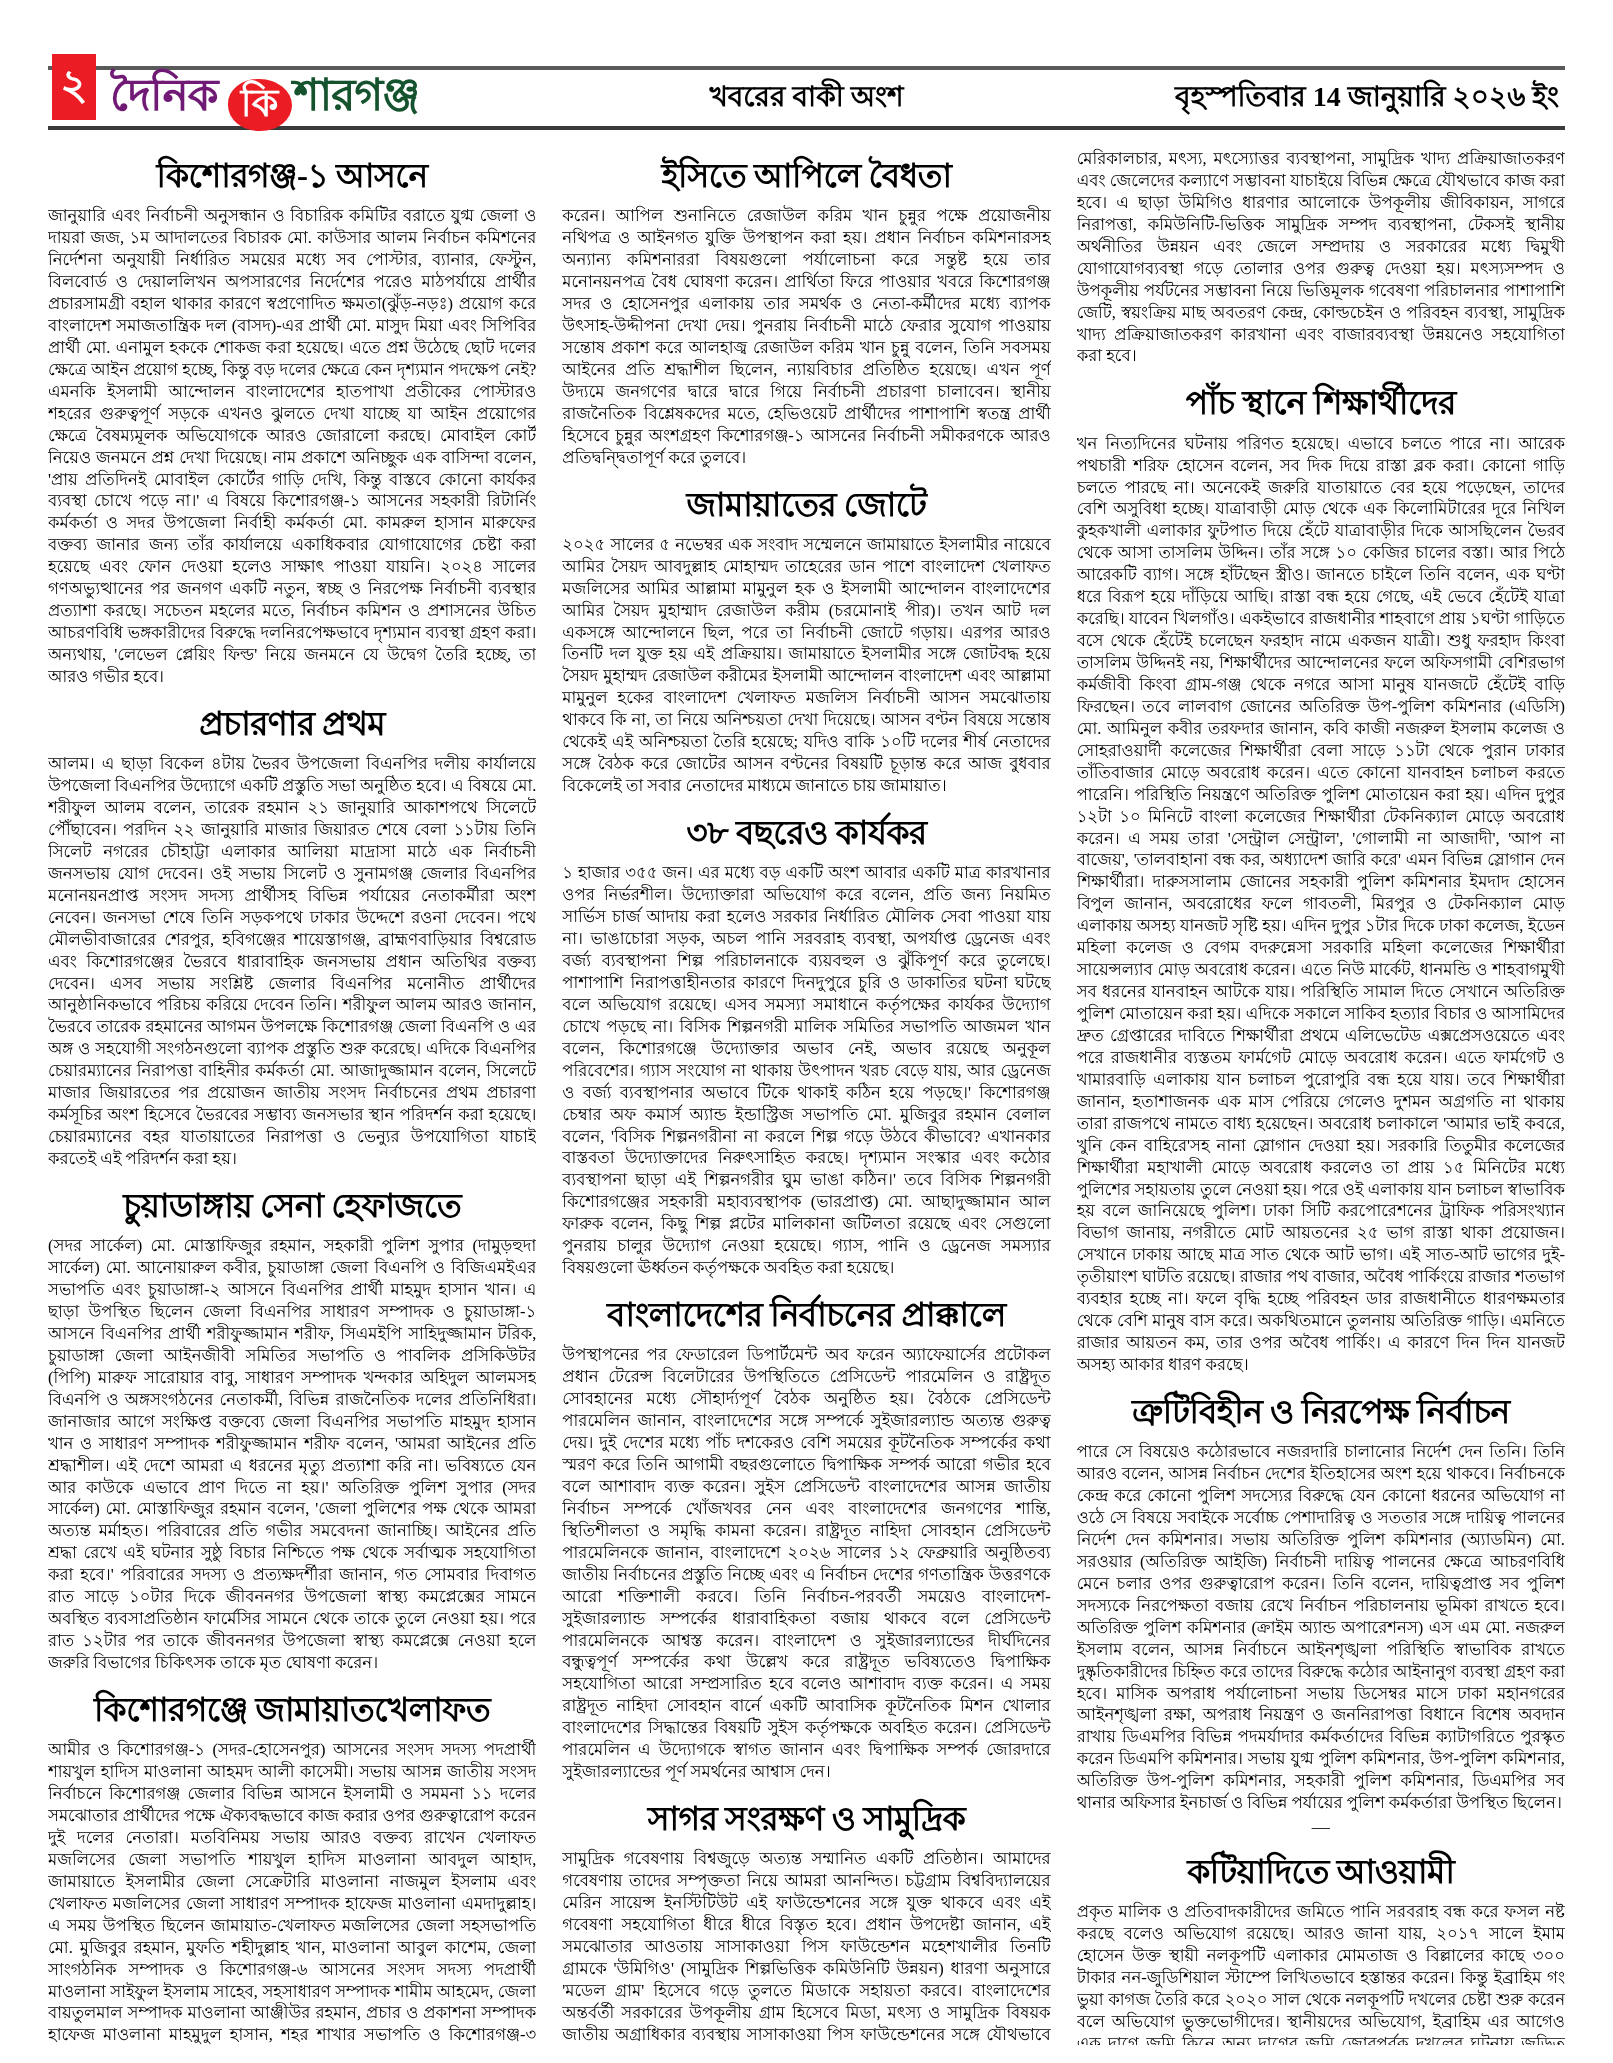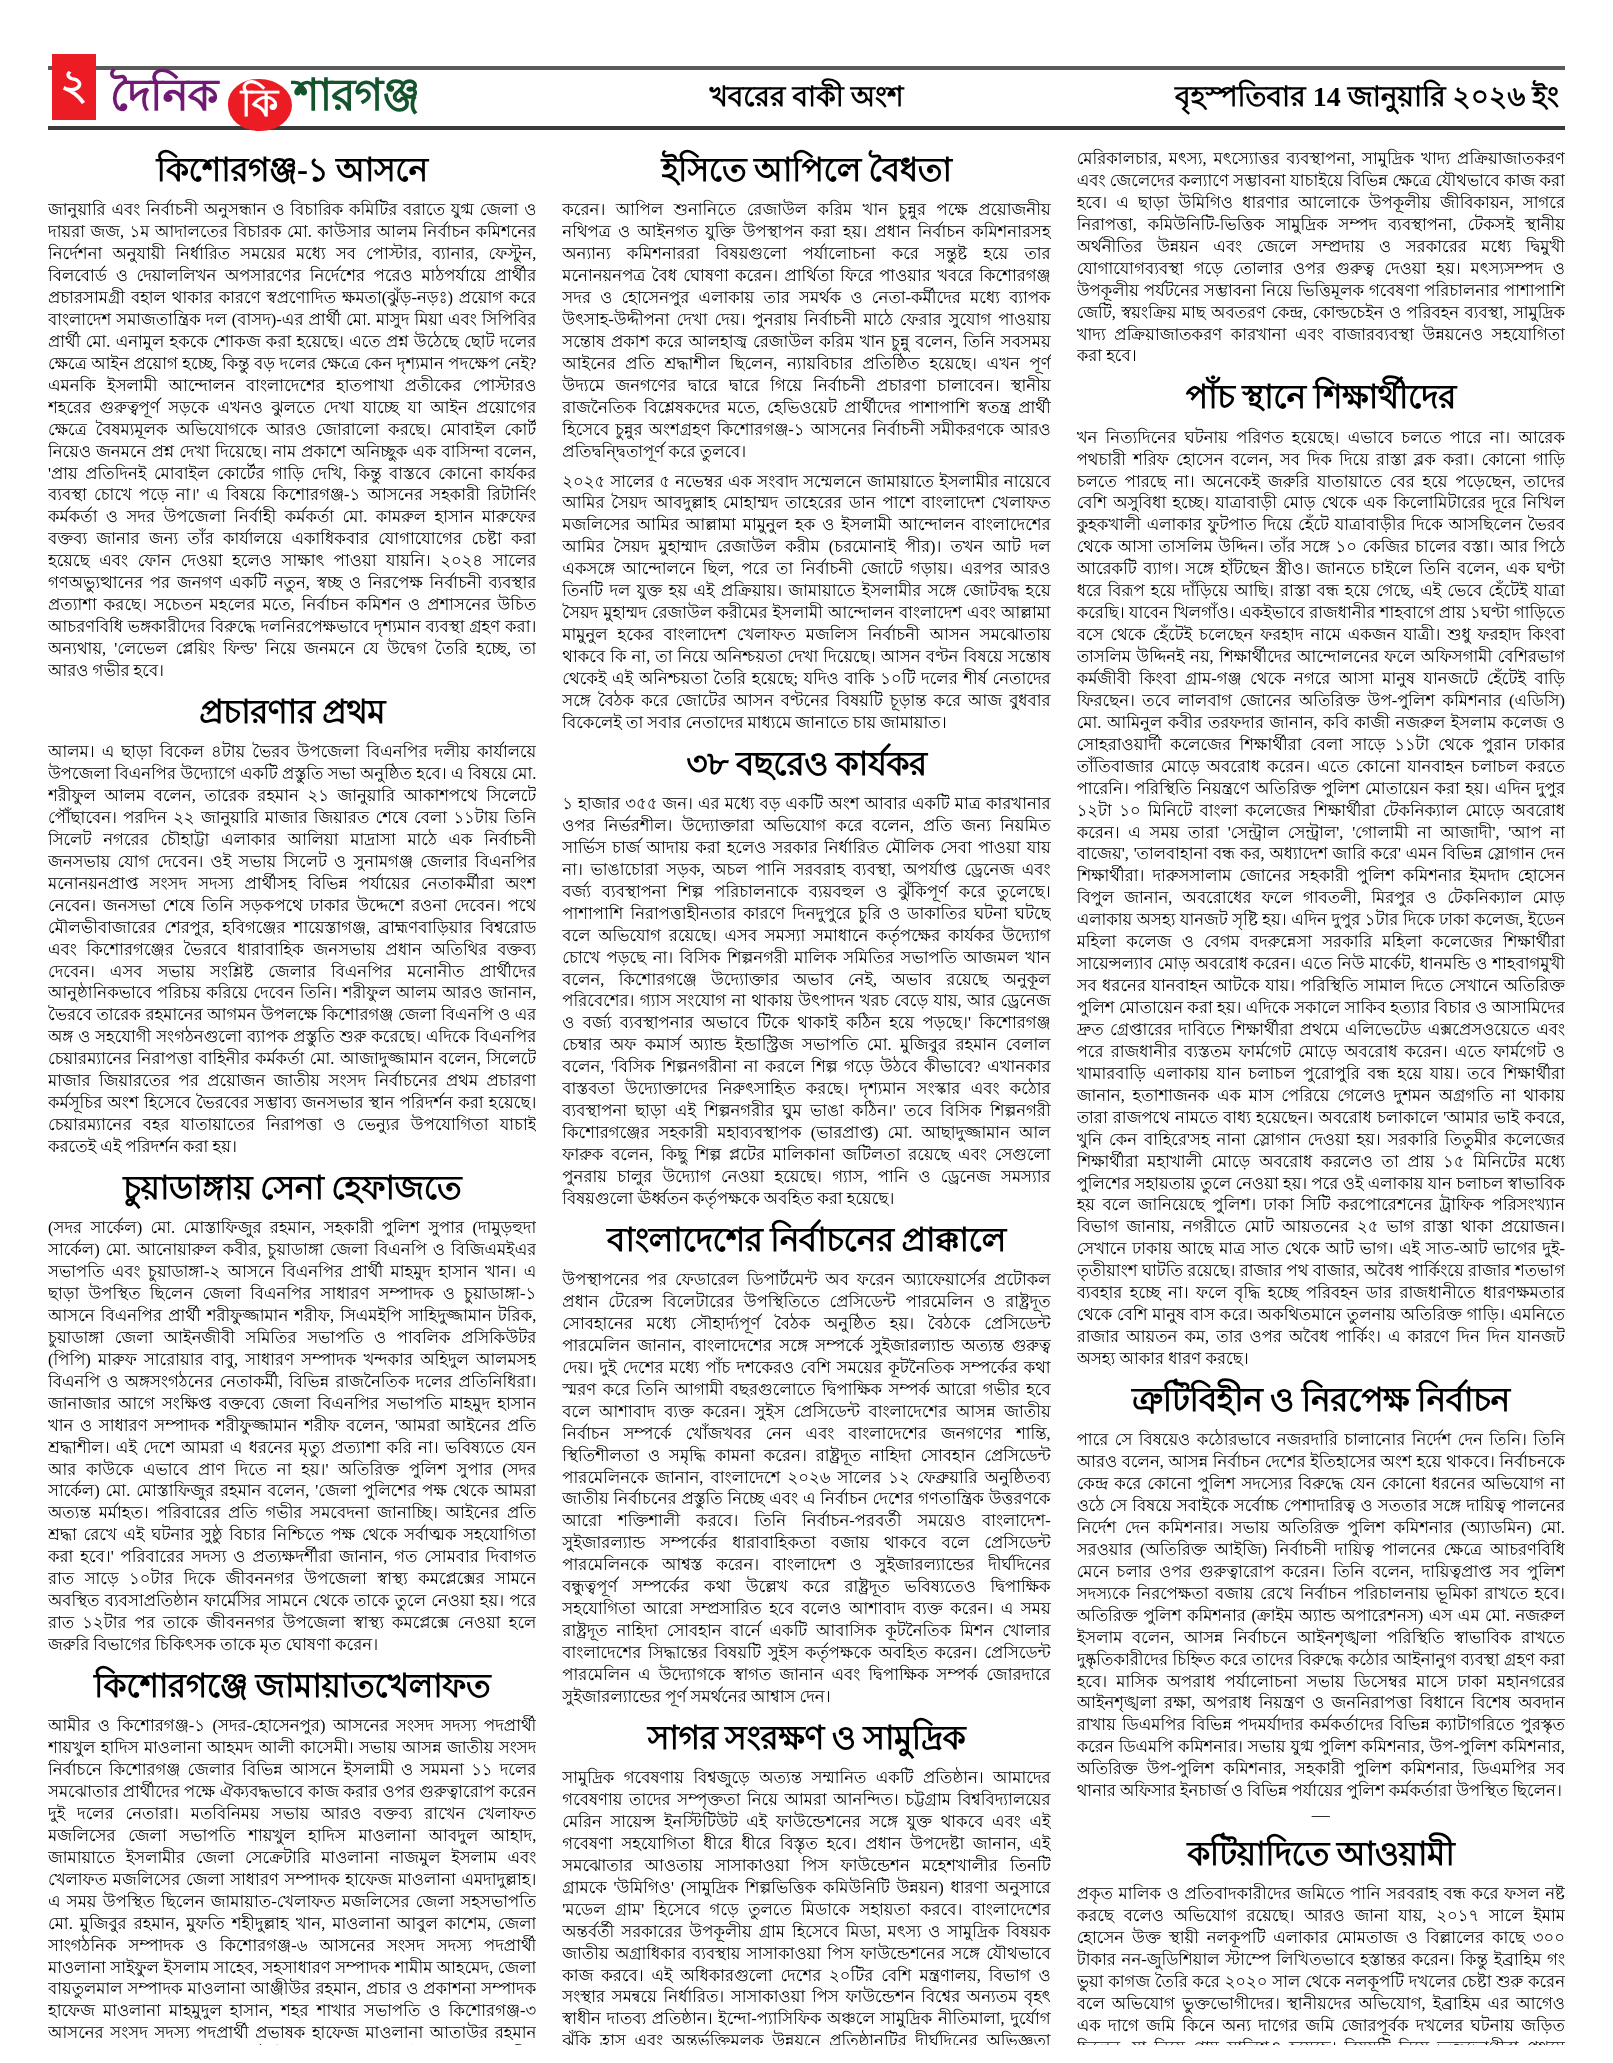--- a/index.html
+++ b/index.html
@@ -13,21 +13,21 @@
   .masthead{display:flex;align-items:baseline;margin-left:62px;white-space:nowrap;}
   .masthead .prefix{font-weight:bold;font-size:44px;color:#701a75;letter-spacing:-1px;}
   .masthead .blob{display:inline-flex;align-items:center;justify-content:center;background:#ec1c24;color:#fff;
                   font-weight:bold;font-size:38px;border-radius:48% 52% 50% 50%;width:64px;height:52px;margin:0 2px 0 10px;transform:translateY(6px);}
   .masthead .rest{font-weight:bold;font-size:44px;color:#14532d;letter-spacing:-1px;}
   .section-title{position:absolute;left:50%;transform:translateX(-50%);font-weight:bold;font-size:28px;text-align:center;}
   .date-line{margin-left:auto;font-weight:bold;font-size:28px;padding-right:6px;}
   
   .content{display:flex;gap:26px;padding:10px 48px 0 48px;height:1905px;overflow:hidden;}
   .col{flex:1 1 0;overflow:hidden;text-align:justify;}
-  .headline{text-align:center;font-weight:bold;font-size:33px;line-height:1.25;margin:10px 0 4px 0;color:#000;letter-spacing:-0.5px;}
+  .headline{text-align:center;font-weight:bold;font-size:33px;line-height:1.25;margin:16px 0 4px 0;color:#000;letter-spacing:-0.5px;}
   .para{font-size:16.5px;line-height:1.33;margin:8px 0 2px 0;word-break:break-word;}
   .dash{text-align:center;font-size:18px;line-height:1;margin:4px 0;color:#222;}
 </style>
 </head>
 <body>
 
 <div class="page">
 
   <div class="header">
     <div class="pagenum-box">
@@ -49,20 +49,21 @@
         <h2 class="headline">প্রচারণার প্রথম</h2>
         <p class="para">আলম। এ ছাড়া বিকেল ৪টায় ভৈরব উপজেলা বিএনপির দলীয় কার্যালয়ে উপজেলা বিএনপির উদ্যোগে একটি প্রস্তুতি সভা অনুষ্ঠিত হবে। এ বিষয়ে মো. শরীফুল আলম বলেন, তারেক রহমান ২১ জানুয়ারি আকাশপথে সিলেটে পৌঁছাবেন। পরদিন ২২ জানুয়ারি মাজার জিয়ারত শেষে বেলা ১১টায় তিনি সিলেট নগরের চৌহাট্টা এলাকার আলিয়া মাদ্রাসা মাঠে এক নির্বাচনী জনসভায় যোগ দেবেন। ওই সভায় সিলেট ও সুনামগঞ্জ জেলার বিএনপির মনোনয়নপ্রাপ্ত সংসদ সদস্য প্রার্থীসহ বিভিন্ন পর্যায়ের নেতাকর্মীরা অংশ নেবেন। জনসভা শেষে তিনি সড়কপথে ঢাকার উদ্দেশে রওনা দেবেন। পথে মৌলভীবাজারের শেরপুর, হবিগঞ্জের শায়েস্তাগঞ্জ, ব্রাহ্মণবাড়িয়ার বিশ্বরোড এবং কিশোরগঞ্জের ভৈরবে ধারাবাহিক জনসভায় প্রধান অতিথির বক্তব্য দেবেন। এসব সভায় সংশ্লিষ্ট জেলার বিএনপির মনোনীত প্রার্থীদের আনুষ্ঠানিকভাবে পরিচয় করিয়ে দেবেন তিনি। শরীফুল আলম আরও জানান, ভৈরবে তারেক রহমানের আগমন উপলক্ষে কিশোরগঞ্জ জেলা বিএনপি ও এর অঙ্গ ও সহযোগী সংগঠনগুলো ব্যাপক প্রস্তুতি শুরু করেছে। এদিকে বিএনপির চেয়ারম্যানের নিরাপত্তা বাহিনীর কর্মকর্তা মো. আজাদুজ্জামান বলেন, সিলেটে মাজার জিয়ারতের পর প্রয়োজন জাতীয় সংসদ নির্বাচনের প্রথম প্রচারণা কর্মসূচির অংশ হিসেবে ভৈরবের সম্ভাব্য জনসভার স্থান পরিদর্শন করা হয়েছে। চেয়ারম্যানের বহর যাতায়াতের নিরাপত্তা ও ভেন্যুর উপযোগিতা যাচাই করতেই এই পরিদর্শন করা হয়।</p>
         <h2 class="headline">চুয়াডাঙ্গায় সেনা হেফাজতে</h2>
         <p class="para">(সদর সার্কেল) মো. মোস্তাফিজুর রহমান, সহকারী পুলিশ সুপার (দামুড়হুদা সার্কেল) মো. আনোয়ারুল কবীর, চুয়াডাঙ্গা জেলা বিএনপি ও বিজিএমইএর সভাপতি এবং চুয়াডাঙ্গা-২ আসনে বিএনপির প্রার্থী মাহমুদ হাসান খান। এ ছাড়া উপস্থিত ছিলেন জেলা বিএনপির সাধারণ সম্পাদক ও চুয়াডাঙ্গা-১ আসনে বিএনপির প্রার্থী শরীফুজ্জামান শরীফ, সিএমইপি সাহিদুজ্জামান টরিক, চুয়াডাঙ্গা জেলা আইনজীবী সমিতির সভাপতি ও পাবলিক প্রসিকিউটর (পিপি) মারুফ সারোয়ার বাবু, সাধারণ সম্পাদক খন্দকার অহিদুল আলমসহ বিএনপি ও অঙ্গসংগঠনের নেতাকর্মী, বিভিন্ন রাজনৈতিক দলের প্রতিনিধিরা। জানাজার আগে সংক্ষিপ্ত বক্তব্যে জেলা বিএনপির সভাপতি মাহমুদ হাসান খান ও সাধারণ সম্পাদক শরীফুজ্জামান শরীফ বলেন, 'আমরা আইনের প্রতি শ্রদ্ধাশীল। এই দেশে আমরা এ ধরনের মৃত্যু প্রত্যাশা করি না। ভবিষ্যতে যেন আর কাউকে এভাবে প্রাণ দিতে না হয়।' অতিরিক্ত পুলিশ সুপার (সদর সার্কেল) মো. মোস্তাফিজুর রহমান বলেন, 'জেলা পুলিশের পক্ষ থেকে আমরা অত্যন্ত মর্মাহত। পরিবারের প্রতি গভীর সমবেদনা জানাচ্ছি। আইনের প্রতি শ্রদ্ধা রেখে এই ঘটনার সুষ্ঠু বিচার নিশ্চিতে পক্ষ থেকে সর্বাত্মক সহযোগিতা করা হবে।' পরিবারের সদস্য ও প্রত্যক্ষদর্শীরা জানান, গত সোমবার দিবাগত রাত সাড়ে ১০টার দিকে জীবননগর উপজেলা স্বাস্থ্য কমপ্লেক্সের সামনে অবস্থিত ব্যবসাপ্রতিষ্ঠান ফার্মেসির সামনে থেকে তাকে তুলে নেওয়া হয়। পরে রাত ১২টার পর তাকে জীবননগর উপজেলা স্বাস্থ্য কমপ্লেক্সে নেওয়া হলে জরুরি বিভাগের চিকিৎসক তাকে মৃত ঘোষণা করেন।</p>
         <h2 class="headline">কিশোরগঞ্জে জামায়াতখেলাফত</h2>
         <p class="para">আমীর ও কিশোরগঞ্জ-১ (সদর-হোসেনপুর) আসনের সংসদ সদস্য পদপ্রার্থী শায়খুল হাদিস মাওলানা আহমদ আলী কাসেমী। সভায় আসন্ন জাতীয় সংসদ নির্বাচনে কিশোরগঞ্জ জেলার বিভিন্ন আসনে ইসলামী ও সমমনা ১১ দলের সমঝোতার প্রার্থীদের পক্ষে ঐক্যবদ্ধভাবে কাজ করার ওপর গুরুত্বারোপ করেন দুই দলের নেতারা। মতবিনিময় সভায় আরও বক্তব্য রাখেন খেলাফত মজলিসের জেলা সভাপতি শায়খুল হাদিস মাওলানা আবদুল আহাদ, জামায়াতে ইসলামীর জেলা সেক্রেটারি মাওলানা নাজমুল ইসলাম এবং খেলাফত মজলিসের জেলা সাধারণ সম্পাদক হাফেজ মাওলানা এমদাদুল্লাহ। এ সময় উপস্থিত ছিলেন জামায়াত-খেলাফত মজলিসের জেলা সহসভাপতি মো. মুজিবুর রহমান, মুফতি শহীদুল্লাহ খান, মাওলানা আবুল কাশেম, জেলা সাংগঠনিক সম্পাদক ও কিশোরগঞ্জ-৬ আসনের সংসদ সদস্য পদপ্রার্থী মাওলানা সাইফুল ইসলাম সাহেব, সহসাধারণ সম্পাদক শামীম আহমেদ, জেলা বায়তুলমাল সম্পাদক মাওলানা আঞ্জীউর রহমান, প্রচার ও প্রকাশনা সম্পাদক হাফেজ মাওলানা মাহমুদুল হাসান, শহর শাখার সভাপতি ও কিশোরগঞ্জ-৩ আসনের সংসদ সদস্য পদপ্রার্থী প্রভাষক হাফেজ মাওলানা আতাউর রহমান শ্যামল, জামায়াতের জেলা সেক্রেটারি মাওলানা আলম তৌলানা, শহর আমীর আ.ম.অ. হক, সদর উপজেলা আমীর ক্বারী এনামুল ইসলাম এবং ইসলামী ছাত্রশিবিরের জেলা সভাপতি হাসান আল মামুনসহ আরও অনেকে।</p>
       </div>
     <div class="col">
         <h2 class="headline">ইসিতে আপিলে বৈধতা</h2>
         <p class="para">করেন। আপিল শুনানিতে রেজাউল করিম খান চুন্নুর পক্ষে প্রয়োজনীয় নথিপত্র ও আইনগত যুক্তি উপস্থাপন করা হয়। প্রধান নির্বাচন কমিশনারসহ অন্যান্য কমিশনাররা বিষয়গুলো পর্যালোচনা করে সন্তুষ্ট হয়ে তার মনোনয়নপত্র বৈধ ঘোষণা করেন। প্রার্থিতা ফিরে পাওয়ার খবরে কিশোরগঞ্জ সদর ও হোসেনপুর এলাকায় তার সমর্থক ও নেতা-কর্মীদের মধ্যে ব্যাপক উৎসাহ-উদ্দীপনা দেখা দেয়। পুনরায় নির্বাচনী মাঠে ফেরার সুযোগ পাওয়ায় সন্তোষ প্রকাশ করে আলহাজ্ব রেজাউল করিম খান চুন্নু বলেন, তিনি সবসময় আইনের প্রতি শ্রদ্ধাশীল ছিলেন, ন্যায়বিচার প্রতিষ্ঠিত হয়েছে। এখন পূর্ণ উদ্যমে জনগণের দ্বারে দ্বারে গিয়ে নির্বাচনী প্রচারণা চালাবেন। স্থানীয় রাজনৈতিক বিশ্লেষকদের মতে, হেভিওয়েট প্রার্থীদের পাশাপাশি স্বতন্ত্র প্রার্থী হিসেবে চুন্নুর অংশগ্রহণ কিশোরগঞ্জ-১ আসনের নির্বাচনী সমীকরণকে আরও প্রতিদ্বন্দ্বিতাপূর্ণ করে তুলবে।</p>
+        <h2 class="headline">জামায়াতের জোটে</h2>
         <p class="para">২০২৫ সালের ৫ নভেম্বর এক সংবাদ সম্মেলনে জামায়াতে ইসলামীর নায়েবে আমির সৈয়দ আবদুল্লাহ মোহাম্মদ তাহেরের ডান পাশে বাংলাদেশ খেলাফত মজলিসের আমির আল্লামা মামুনুল হক ও ইসলামী আন্দোলন বাংলাদেশের আমির সৈয়দ মুহাম্মাদ রেজাউল করীম (চরমোনাই পীর)। তখন আট দল একসঙ্গে আন্দোলনে ছিল, পরে তা নির্বাচনী জোটে গড়ায়। এরপর আরও তিনটি দল যুক্ত হয় এই প্রক্রিয়ায়। জামায়াতে ইসলামীর সঙ্গে জোটবদ্ধ হয়ে সৈয়দ মুহাম্মদ রেজাউল করীমের ইসলামী আন্দোলন বাংলাদেশ এবং আল্লামা মামুনুল হকের বাংলাদেশ খেলাফত মজলিস নির্বাচনী আসন সমঝোতায় থাকবে কি না, তা নিয়ে অনিশ্চয়তা দেখা দিয়েছে। আসন বণ্টন বিষয়ে সন্তোষ থেকেই এই অনিশ্চয়তা তৈরি হয়েছে; যদিও বাকি ১০টি দলের শীর্ষ নেতাদের সঙ্গে বৈঠক করে জোটের আসন বণ্টনের বিষয়টি চূড়ান্ত করে আজ বুধবার বিকেলেই তা সবার নেতাদের মাধ্যমে জানাতে চায় জামায়াত।</p>
         <h2 class="headline">৩৮ বছরেও কার্যকর</h2>
         <p class="para">১ হাজার ৩৫৫ জন। এর মধ্যে বড় একটি অংশ আবার একটি মাত্র কারখানার ওপর নির্ভরশীল। উদ্যোক্তারা অভিযোগ করে বলেন, প্রতি জন্য নিয়মিত সার্ভিস চার্জ আদায় করা হলেও সরকার নির্ধারিত মৌলিক সেবা পাওয়া যায় না। ভাঙাচোরা সড়ক, অচল পানি সরবরাহ ব্যবস্থা, অপর্যাপ্ত ড্রেনেজ এবং বর্জ্য ব্যবস্থাপনা শিল্প পরিচালনাকে ব্যয়বহুল ও ঝুঁকিপূর্ণ করে তুলেছে। পাশাপাশি নিরাপত্তাহীনতার কারণে দিনদুপুরে চুরি ও ডাকাতির ঘটনা ঘটছে বলে অভিযোগ রয়েছে। এসব সমস্যা সমাধানে কর্তৃপক্ষের কার্যকর উদ্যোগ চোখে পড়ছে না। বিসিক শিল্পনগরী মালিক সমিতির সভাপতি আজমল খান বলেন, কিশোরগঞ্জে উদ্যোক্তার অভাব নেই, অভাব রয়েছে অনুকূল পরিবেশের। গ্যাস সংযোগ না থাকায় উৎপাদন খরচ বেড়ে যায়, আর ড্রেনেজ ও বর্জ্য ব্যবস্থাপনার অভাবে টিকে থাকাই কঠিন হয়ে পড়ছে।' কিশোরগঞ্জ চেম্বার অফ কমার্স অ্যান্ড ইন্ডাস্ট্রিজ সভাপতি মো. মুজিবুর রহমান বেলাল বলেন, 'বিসিক শিল্পনগরীনা না করলে শিল্প গড়ে উঠবে কীভাবে? এখানকার বাস্তবতা উদ্যোক্তাদের নিরুৎসাহিত করছে। দৃশ্যমান সংস্কার এবং কঠোর ব্যবস্থাপনা ছাড়া এই শিল্পনগরীর ঘুম ভাঙা কঠিন।' তবে বিসিক শিল্পনগরী কিশোরগঞ্জের সহকারী মহাব্যবস্থাপক (ভারপ্রাপ্ত) মো. আছাদুজ্জামান আল ফারুক বলেন, কিছু শিল্প প্লটের মালিকানা জটিলতা রয়েছে এবং সেগুলো পুনরায় চালুর উদ্যোগ নেওয়া হয়েছে। গ্যাস, পানি ও ড্রেনেজ সমস্যার বিষয়গুলো ঊর্ধ্বতন কর্তৃপক্ষকে অবহিত করা হয়েছে।</p>
         <h2 class="headline">বাংলাদেশের নির্বাচনের প্রাক্কালে</h2>
         <p class="para">উপস্থাপনের পর ফেডারেল ডিপার্টমেন্ট অব ফরেন অ্যাফেয়ার্সের প্রটোকল প্রধান টেরেন্স বিলেটারের উপস্থিতিতে প্রেসিডেন্ট পারমেলিন ও রাষ্ট্রদূত সোবহানের মধ্যে সৌহার্দ্যপূর্ণ বৈঠক অনুষ্ঠিত হয়। বৈঠকে প্রেসিডেন্ট পারমেলিন জানান, বাংলাদেশের সঙ্গে সম্পর্কে সুইজারল্যান্ড অত্যন্ত গুরুত্ব দেয়। দুই দেশের মধ্যে পাঁচ দশকেরও বেশি সময়ের কূটনৈতিক সম্পর্কের কথা স্মরণ করে তিনি আগামী বছরগুলোতে দ্বিপাক্ষিক সম্পর্ক আরো গভীর হবে বলে আশাবাদ ব্যক্ত করেন। সুইস প্রেসিডেন্ট বাংলাদেশের আসন্ন জাতীয় নির্বাচন সম্পর্কে খোঁজখবর নেন এবং বাংলাদেশের জনগণের শান্তি, স্থিতিশীলতা ও সমৃদ্ধি কামনা করেন। রাষ্ট্রদূত নাহিদা সোবহান প্রেসিডেন্ট পারমেলিনকে জানান, বাংলাদেশে ২০২৬ সালের ১২ ফেব্রুয়ারি অনুষ্ঠিতব্য জাতীয় নির্বাচনের প্রস্তুতি নিচ্ছে এবং এ নির্বাচন দেশের গণতান্ত্রিক উত্তরণকে আরো শক্তিশালী করবে। তিনি নির্বাচন-পরবর্তী সময়েও বাংলাদেশ-সুইজারল্যান্ড সম্পর্কের ধারাবাহিকতা বজায় থাকবে বলে প্রেসিডেন্ট পারমেলিনকে আশ্বস্ত করেন। বাংলাদেশ ও সুইজারল্যান্ডের দীর্ঘদিনের বন্ধুত্বপূর্ণ সম্পর্কের কথা উল্লেখ করে রাষ্ট্রদূত ভবিষ্যতেও দ্বিপাক্ষিক সহযোগিতা আরো সম্প্রসারিত হবে বলেও আশাবাদ ব্যক্ত করেন। এ সময় রাষ্ট্রদূত নাহিদা সোবহান বার্নে একটি আবাসিক কূটনৈতিক মিশন খোলার বাংলাদেশের সিদ্ধান্তের বিষয়টি সুইস কর্তৃপক্ষকে অবহিত করেন। প্রেসিডেন্ট পারমেলিন এ উদ্যোগকে স্বাগত জানান এবং দ্বিপাক্ষিক সম্পর্ক জোরদারে সুইজারল্যান্ডের পূর্ণ সমর্থনের আশ্বাস দেন।</p>
         <h2 class="headline">সাগর সংরক্ষণ ও সামুদ্রিক</h2>
         <p class="para">সামুদ্রিক গবেষণায় বিশ্বজুড়ে অত্যন্ত সম্মানিত একটি প্রতিষ্ঠান। আমাদের গবেষণায় তাদের সম্পৃক্ততা নিয়ে আমরা আনন্দিত। চট্টগ্রাম বিশ্ববিদ্যালয়ের মেরিন সায়েন্স ইনস্টিটিউট এই ফাউন্ডেশনের সঙ্গে যুক্ত থাকবে এবং এই গবেষণা সহযোগিতা ধীরে ধীরে বিস্তৃত হবে। প্রধান উপদেষ্টা জানান, এই সমঝোতার আওতায় সাসাকাওয়া পিস ফাউন্ডেশন মহেশখালীর তিনটি গ্রামকে 'উমিগিও' (সামুদ্রিক শিল্পভিত্তিক কমিউনিটি উন্নয়ন) ধারণা অনুসারে 'মডেল গ্রাম' হিসেবে গড়ে তুলতে মিডাকে সহায়তা করবে। বাংলাদেশের অন্তর্বর্তী সরকারের উপকূলীয় গ্রাম হিসেবে মিডা, মৎস্য ও সামুদ্রিক বিষয়ক জাতীয় অগ্রাধিকার ব্যবস্থায় সাসাকাওয়া পিস ফাউন্ডেশনের সঙ্গে যৌথভাবে কাজ করবে। এই অধিকারগুলো দেশের ২০টির বেশি মন্ত্রণালয়, বিভাগ ও সংস্থার সমন্বয়ে নির্ধারিত। সাসাকাওয়া পিস ফাউন্ডেশন বিশ্বের অন্যতম বৃহৎ স্বাধীন দাতব্য প্রতিষ্ঠান। ইন্দো-প্যাসিফিক অঞ্চলে সামুদ্রিক নীতিমালা, দুর্যোগ ঝুঁকি হ্রাস এবং অন্তর্ভুক্তিমূলক উন্নয়নে প্রতিষ্ঠানটির দীর্ঘদিনের অভিজ্ঞতা রয়েছে। সমঝোতার আওতায় জাপানের নীল অর্থনীতির মডেল অনুসরণ করে</p>
       </div>
     <div class="col">
         <p class="para">মেরিকালচার, মৎস্য, মৎস্যোত্তর ব্যবস্থাপনা, সামুদ্রিক খাদ্য প্রক্রিয়াজাতকরণ এবং জেলেদের কল্যাণে সম্ভাবনা যাচাইয়ে বিভিন্ন ক্ষেত্রে যৌথভাবে কাজ করা হবে। এ ছাড়া উমিগিও ধারণার আলোকে উপকূলীয় জীবিকায়ন, সাগরে নিরাপত্তা, কমিউনিটি-ভিত্তিক সামুদ্রিক সম্পদ ব্যবস্থাপনা, টেকসই স্থানীয় অর্থনীতির উন্নয়ন এবং জেলে সম্প্রদায় ও সরকারের মধ্যে দ্বিমুখী যোগাযোগব্যবস্থা গড়ে তোলার ওপর গুরুত্ব দেওয়া হয়। মৎস্যসম্পদ ও উপকূলীয় পর্যটনের সম্ভাবনা নিয়ে ভিত্তিমূলক গবেষণা পরিচালনার পাশাপাশি জেটি, স্বয়ংক্রিয় মাছ অবতরণ কেন্দ্র, কোল্ডচেইন ও পরিবহন ব্যবস্থা, সামুদ্রিক খাদ্য প্রক্রিয়াজাতকরণ কারখানা এবং বাজারব্যবস্থা উন্নয়নেও সহযোগিতা করা হবে।</p>

